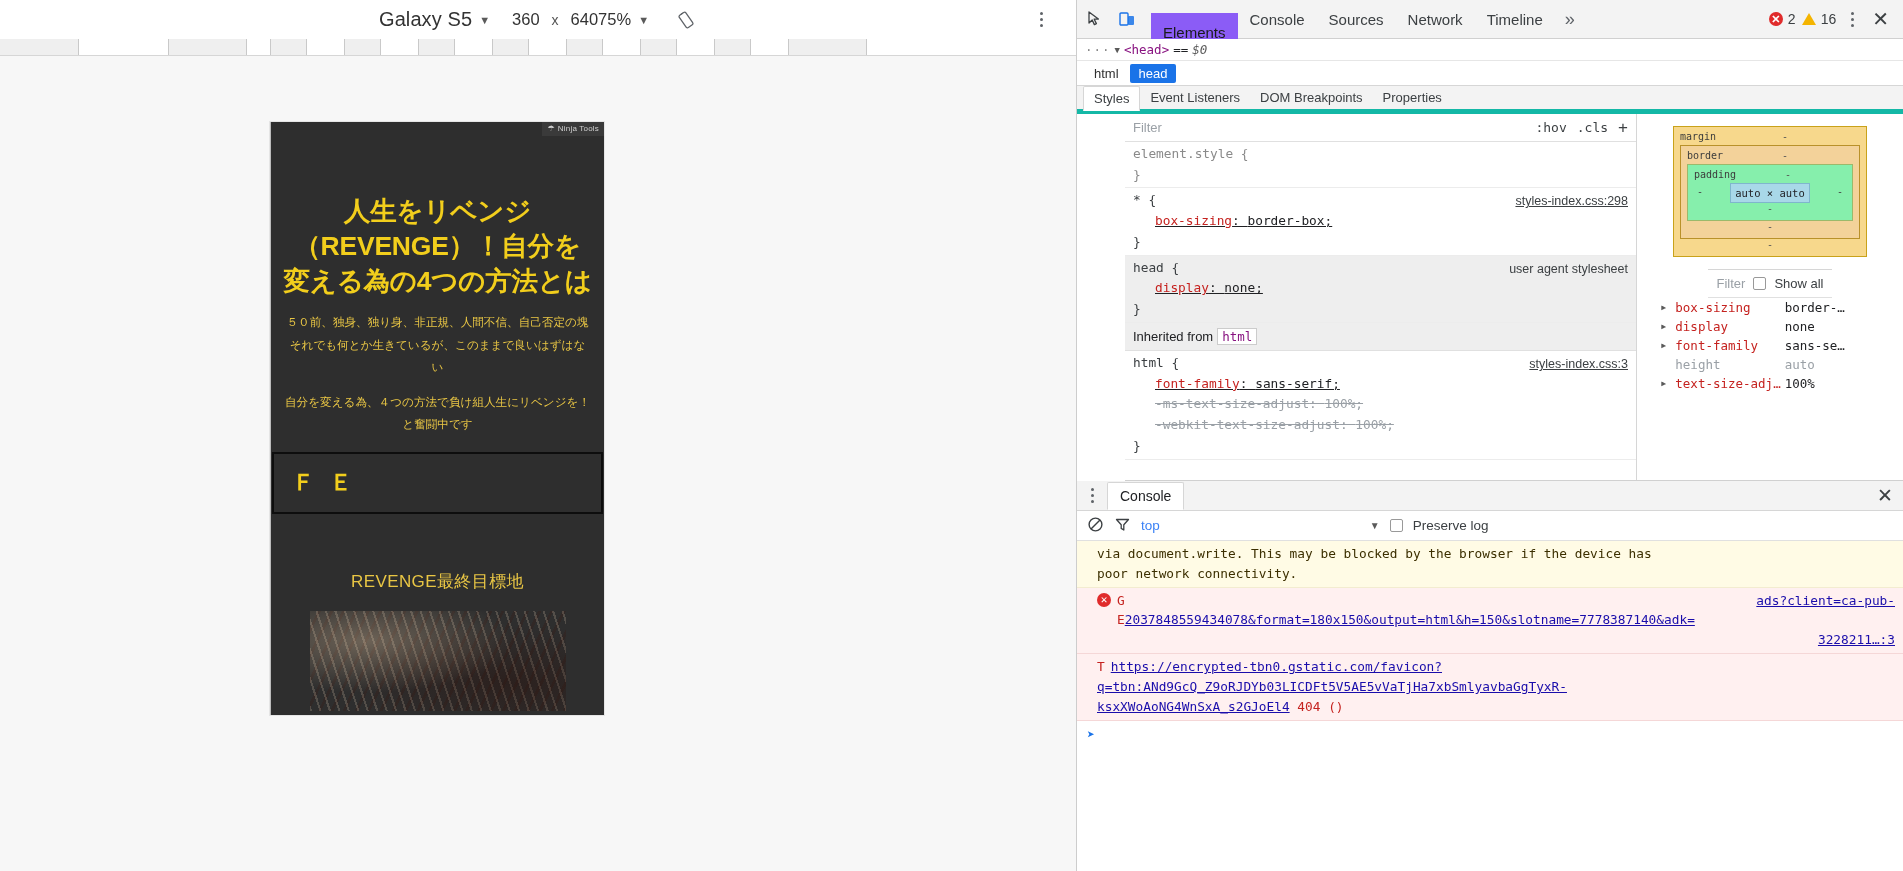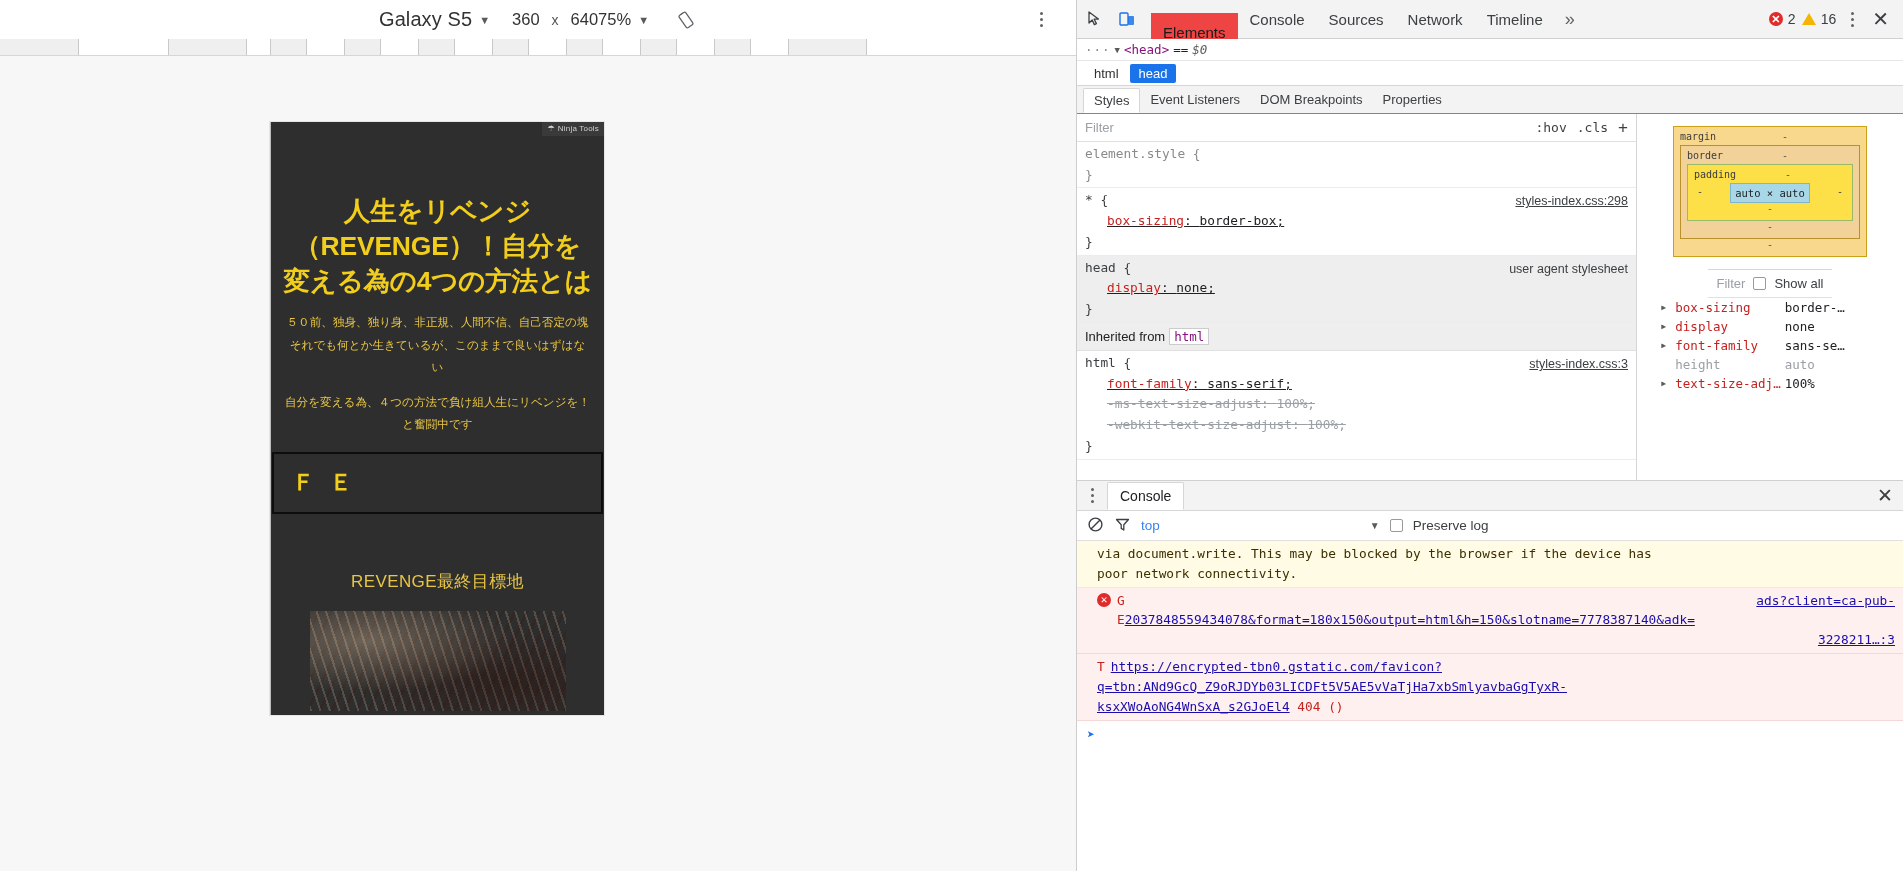--- a/index.html
+++ b/index.html
@@ -148,21 +148,21 @@
     width: 32px; height: 32px; display: flex; align-items: center; justify-content: center;
   }
   .tabs { display: flex; align-items: center; height: 100%; margin-left: 8px; }
   .tab {
     padding: 0 12px; height: 100%; display: flex; align-items: center;
     font-size: 15px; color: #3c4043; white-space: nowrap;
   }
   .tab.selected {
     color: #1a1a1a;
     box-shadow: inset 0 -2px 0 0 #4285f4;
-    background: #ef4444;
+    background: #8b5cf6;
     margin-top: 26px;
   }
   .tab-more { padding: 0 10px; font-size: 18px; color: #5f6368; }
   .dt-right { margin-left: auto; display: flex; align-items: center; padding-right: 10px; gap: 6px; }
   .err-pill { display: flex; align-items: center; gap: 5px; font-size: 14px; color: #3c4043; }
   .err-dot {
     width: 14px; height: 14px; border-radius: 50%; background: #e02b2b;
     color: #fff; font-size: 11px; line-height: 14px; text-align: center; font-weight: bold;
   }
   .warn-tri {
@@ -187,27 +187,27 @@
 
   .crumbs {
     height: 25px; min-height: 25px; display: flex; align-items: center;
     border-bottom: 1px solid #d6d6d6; background: #fff; padding-left: 8px; gap: 2px;
   }
   .crumb { font-size: 13px; padding: 2px 9px; color: #303030; }
   .crumb.sel { background: #1a73e8; color: #fff; border-radius: 2px; }
 
   .pane-tabs {
     height: 28px; min-height: 28px; display: flex; align-items: center;
-    border-bottom: 1px solid #14b8a6; background: #f3f3f3; padding-left: 6px;
+    border-bottom: 5px solid #14b8a6; background: #f3f3f3; padding-left: 6px;
   }
   .ptab { font-size: 13px; padding: 4px 10px; color: #3c4043; }
   .ptab.sel { background: #fff; border: 1px solid #d6d6d6; border-bottom-color: #fff;
               margin-bottom: -1px; border-radius: 2px 2px 0 0; }
 
-  .styles-wrap { flex: 1; display: flex; min-height: 0; border-bottom: 1px solid #d0d0d0; }
+  .styles-wrap { flex: 1; display: flex; min-height: 0; border-bottom: 1px solid #d0d0d0; margin-left: 48px; }
   .styles-left { flex: 1; min-width: 0; display: flex; flex-direction: column; border-right: 1px solid #d6d6d6; }
   .filter-row {
     height: 28px; min-height: 28px; display: flex; align-items: center;
     border-bottom: 1px solid #e0e0e0; padding: 0 8px; gap: 10px; background: #fff;
   }
   .filter-inp { flex: 1; font-size: 13px; color: #9aa0a6; }
   .hov-btn { font-size: 13px; color: #3c4043; font-family: "DejaVu Sans Mono", monospace; }
   .plus-btn { font-size: 17px; color: #3c4043; }
 
   .rules { flex: 1; overflow: hidden; font-family: "DejaVu Sans Mono", monospace; font-size: 12.8px; line-height: 1.62; }
@@ -236,21 +236,21 @@
   }
 
   
   .styles-right { width: 266px; min-width: 266px; display: flex; flex-direction: column; background: #fff; align-items: center; }
   .boxmodel-area { padding: 12px 10px; display: flex; justify-content: center; }
   .bm {
     width: 194px; font-family: "DejaVu Sans Mono", monospace; font-size: 10.5px; text-align: center;
   }
   .bm-margin { border: 1px solid #c9a21a; background: #f7d88c; padding: 4px 6px 6px 6px; position: relative; }
   .bm-border { border: 1px solid #b9912a; background: #f3d29a; padding: 4px 6px 6px 6px; margin-top: 3px; }
-  .bm-padding { border: 1px solid #9bb96b; background: #fde047; padding: 4px 6px 6px 6px; margin-top: 3px; }
+  .bm-padding { border: 1px solid #9bb96b; background: #86efac; padding: 4px 6px 6px 6px; margin-top: 3px; }
   .bm-content { background: #a8d8e8; border: 1px solid #7fb6cc; padding: 3px 4px; margin-top: 3px; }
   .bm-label { text-align: left; font-size: 10px; color: #3c3c3c; }
   .bm-dash { color: #555; font-size: 10px; }
   .bm-row { display: flex; align-items: center; justify-content: space-between; }
   .bm-side { font-size: 10px; color: #444; padding: 0 3px; }
 
   .cs-filter {
     display: flex; align-items: center; padding: 6px 8px; gap: 8px;
     border-top: 1px solid #d6d6d6; border-bottom: 1px solid #e0e0e0;
   }

